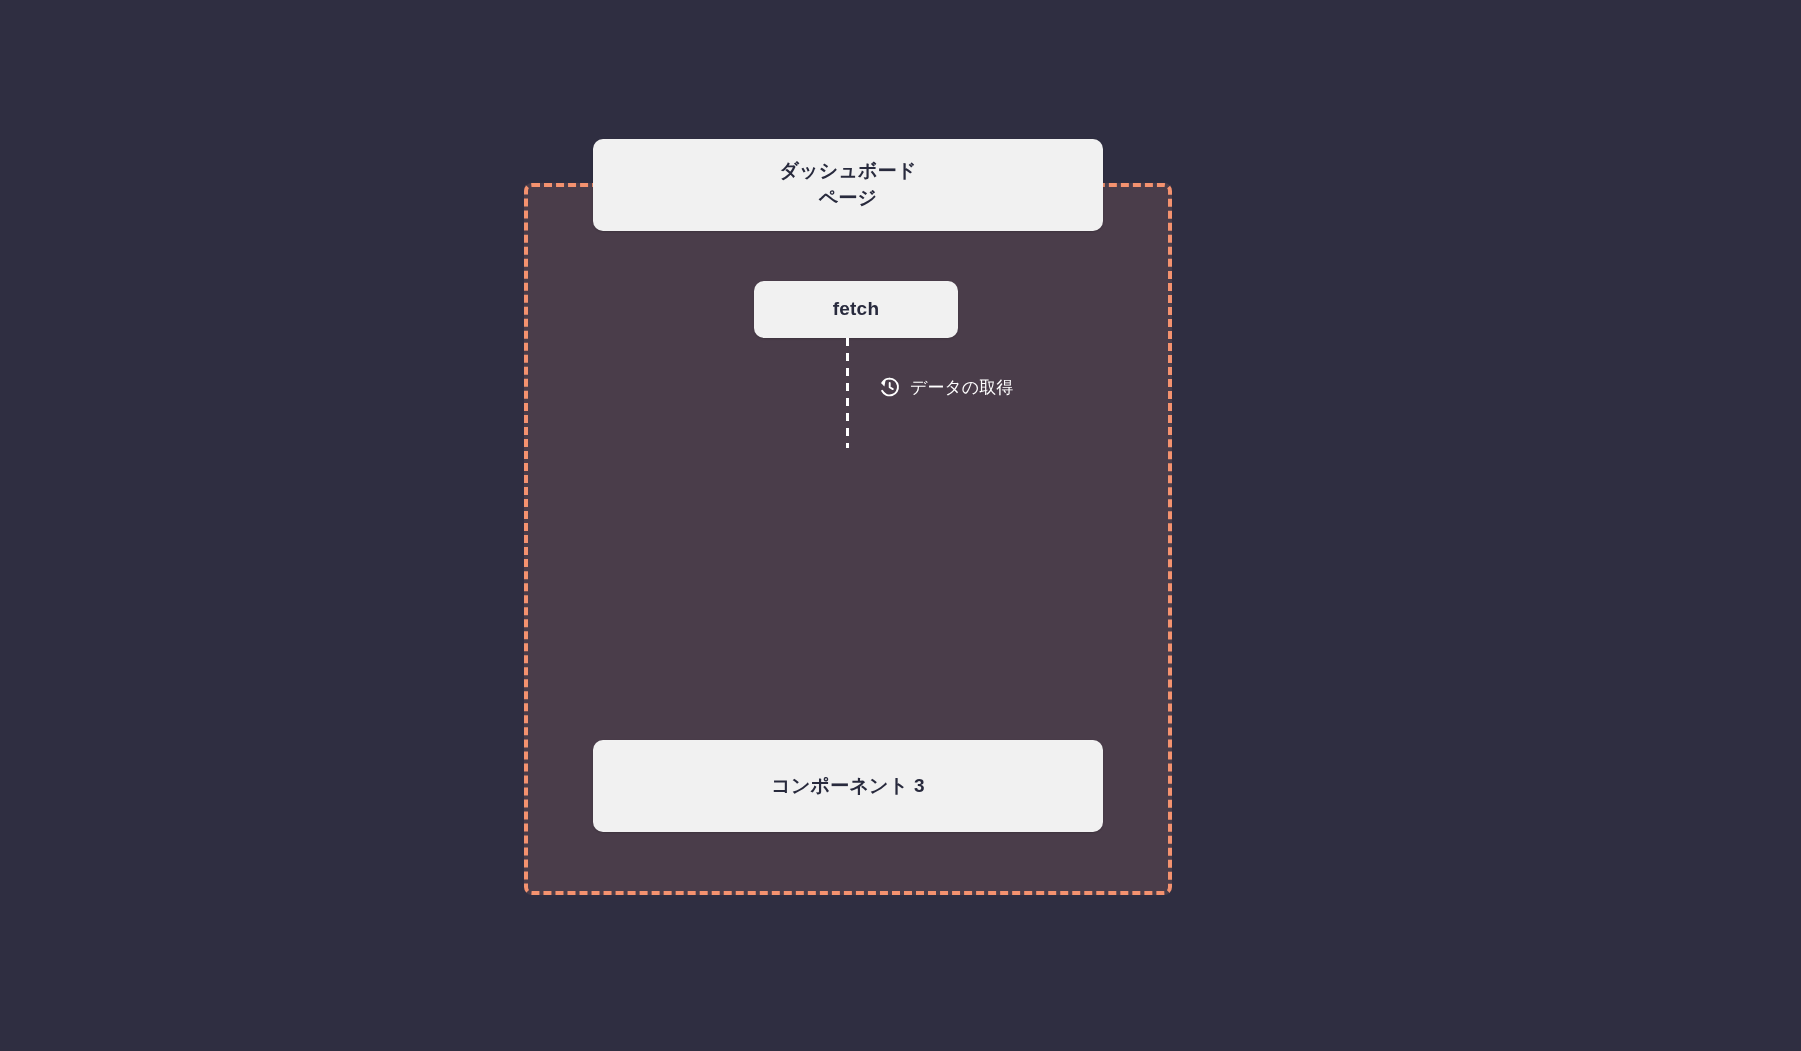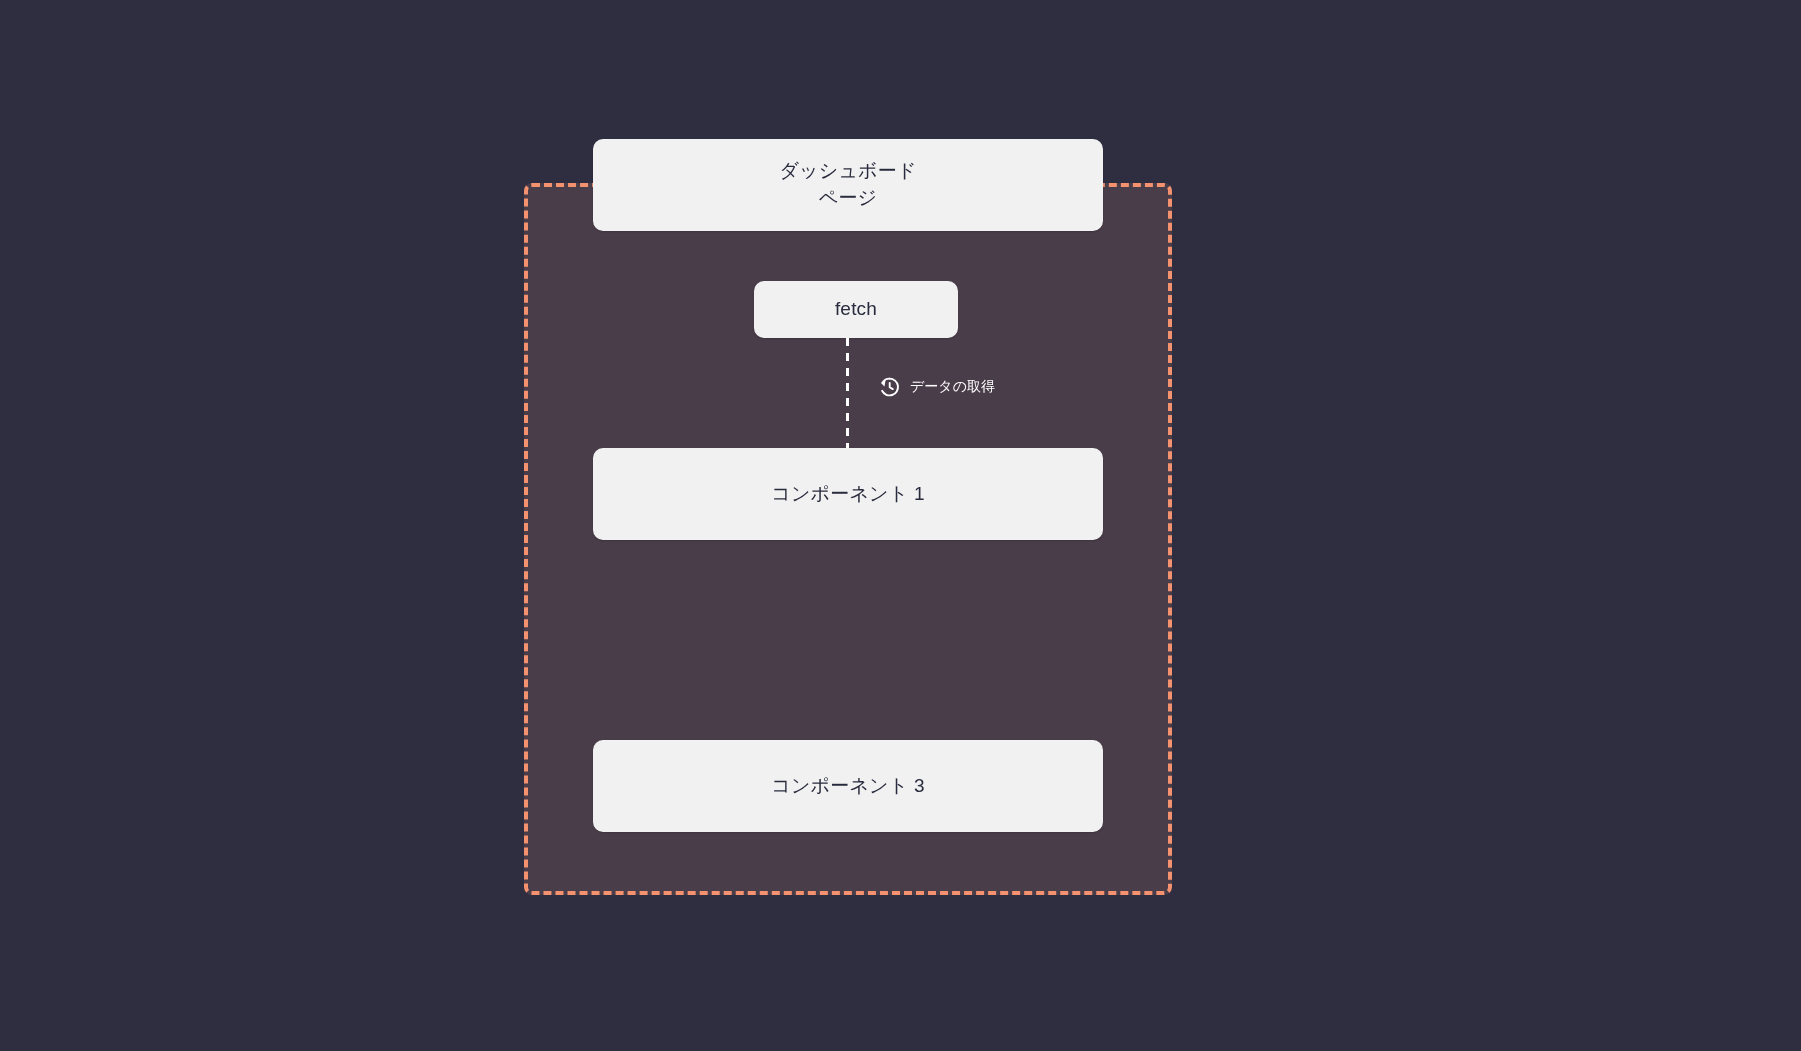--- a/index.html
+++ b/index.html
@@ -39,21 +39,21 @@
   .node {
     position: absolute;
     box-sizing: border-box;
     background: #f1f1f1;
     border-radius: 10px;
     display: flex;
     align-items: center;
     justify-content: center;
     text-align: center;
     color: #282a3d;
-    font-weight: normal;
+    font-weight: bold;
     font-size: 19px;
     line-height: 1.42;
     letter-spacing: 0.2px;
     box-shadow: 0 1px 2px rgba(0,0,0,0.18);
   }
 
   .node-page {
     left: 593px;
     top: 139px;
     width: 510px;
@@ -93,21 +93,21 @@
 
   
   .edge-label {
     position: absolute;
     left: 877px;
     top: 375px;
     display: flex;
     align-items: center;
     gap: 9px;
     color: #ffffff;
-    font-size: 14px;
+    font-size: 17px;
     font-weight: 400;
     white-space: nowrap;
   }
   .edge-label .icon {
     width: 24px;
     height: 24px;
     flex: 0 0 24px;
     display: block;
   }
   .edge-label .icon svg { display: block; width: 24px; height: 24px; }
@@ -135,22 +135,19 @@
       <svg viewBox="0 0 24 24" fill="none" xmlns="http://www.w3.org/2000/svg">
         <path d="M12.6 3.6a8.4 8.4 0 1 1-7.5 12.2" stroke="#ffffff" stroke-width="1.9" stroke-linecap="round" fill="none"></path>
         <path d="M12.6 3.6a8.4 8.4 0 0 0-7.1 3.9" stroke="#ffffff" stroke-width="1.9" stroke-linecap="round" fill="none"></path>
         <path d="M8.6 5.0 L4.0 8.0 L7.4 11.6 Z" fill="#ffffff"></path>
         <path d="M12.7 7.9 V12.2 L15.8 14.1" stroke="#ffffff" stroke-width="1.9" stroke-linecap="round" stroke-linejoin="round" fill="none"></path>
       </svg>
     </span>
     <span>データの取得</span>
   </div>
 
-  <div class="node node-c1">
-    <span>コンポーネント 1</span>
-  </div>
 
 
   <div class="node node-c3">
     <span>コンポーネント 3</span>
   </div>
 
 </div>
 
 </body></html>

